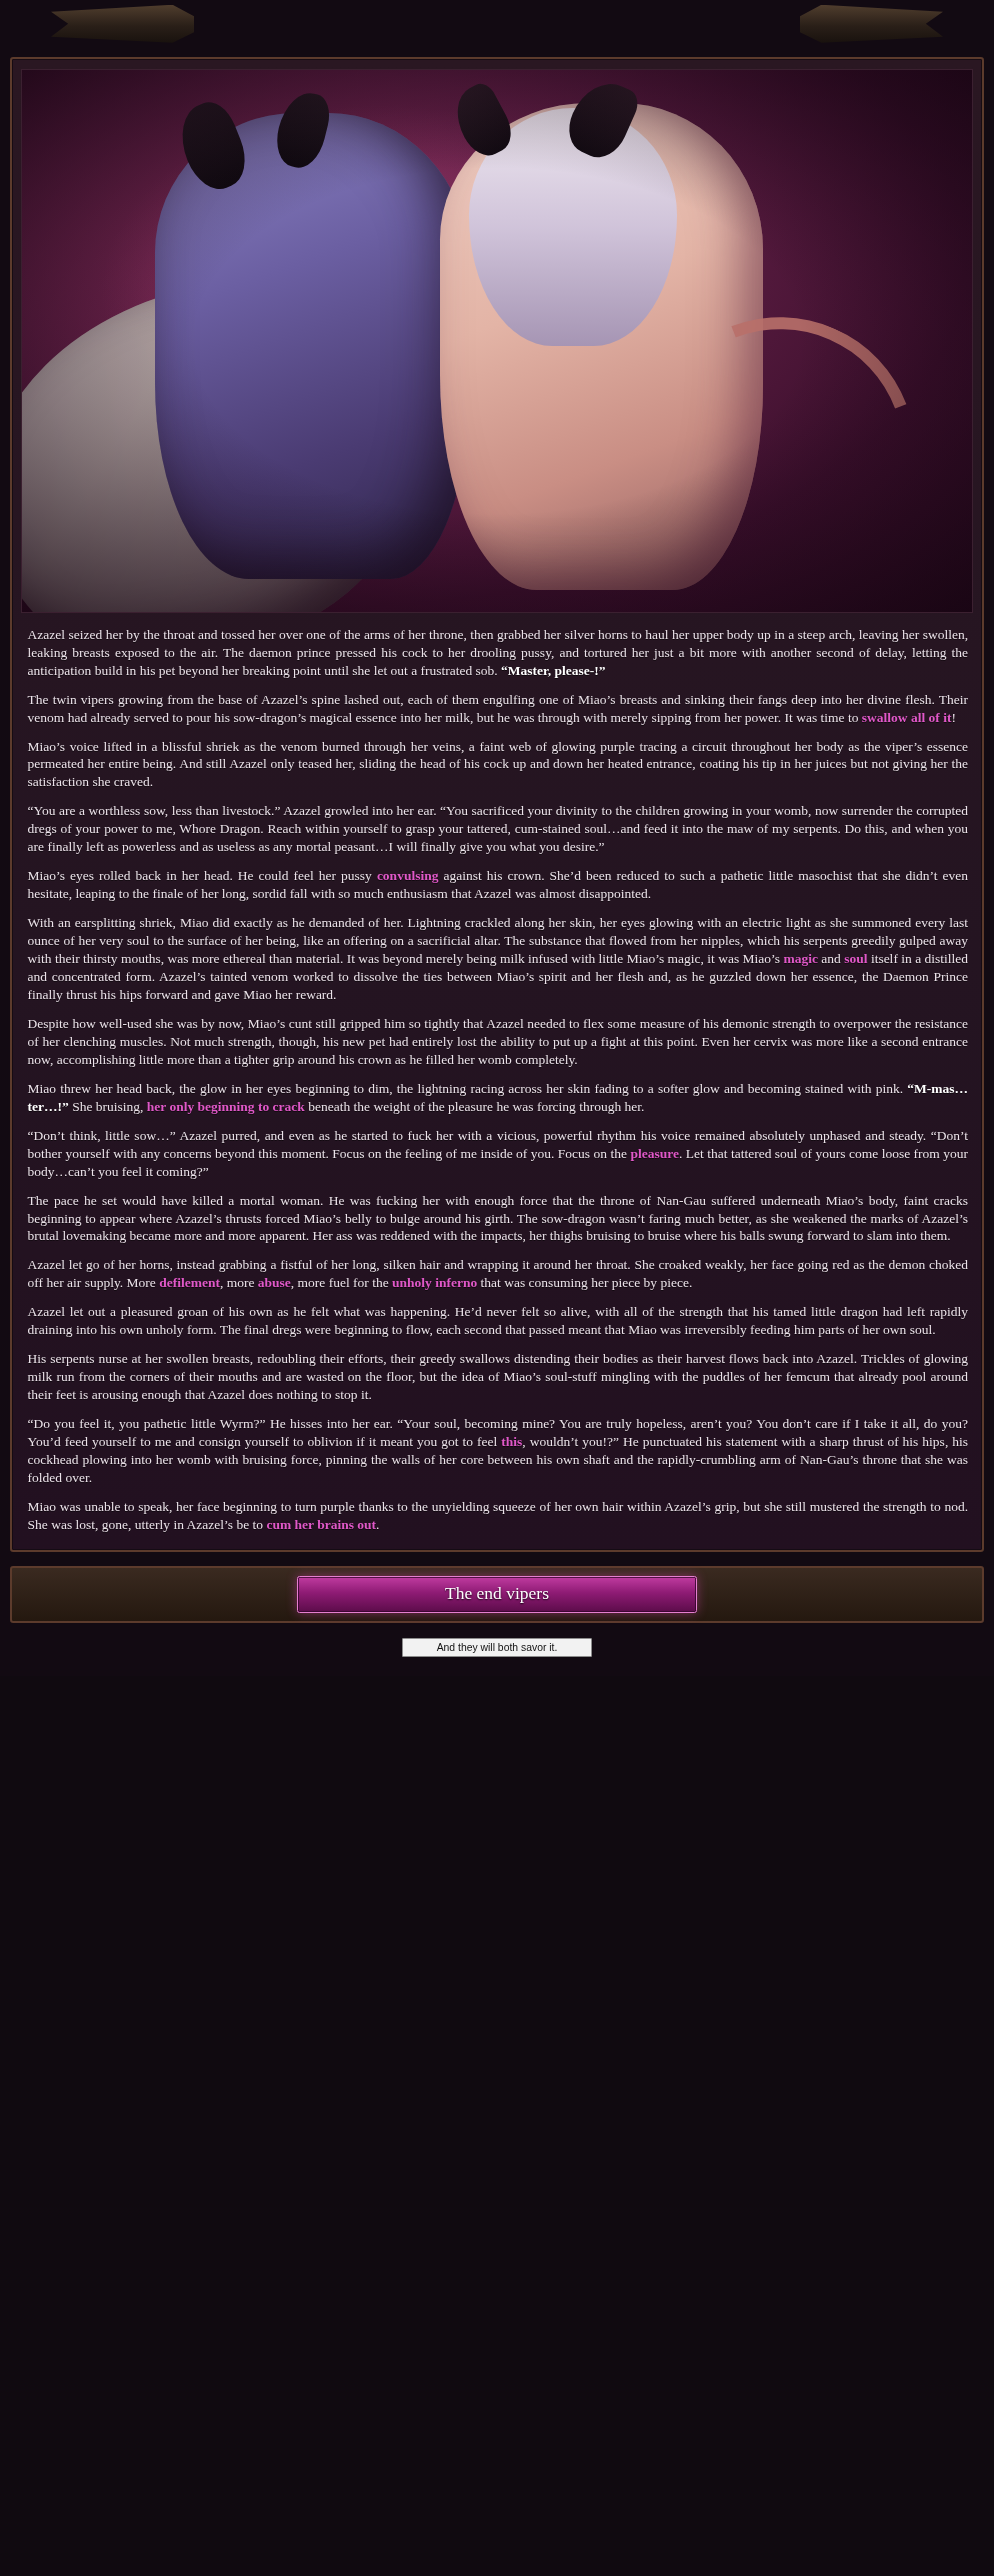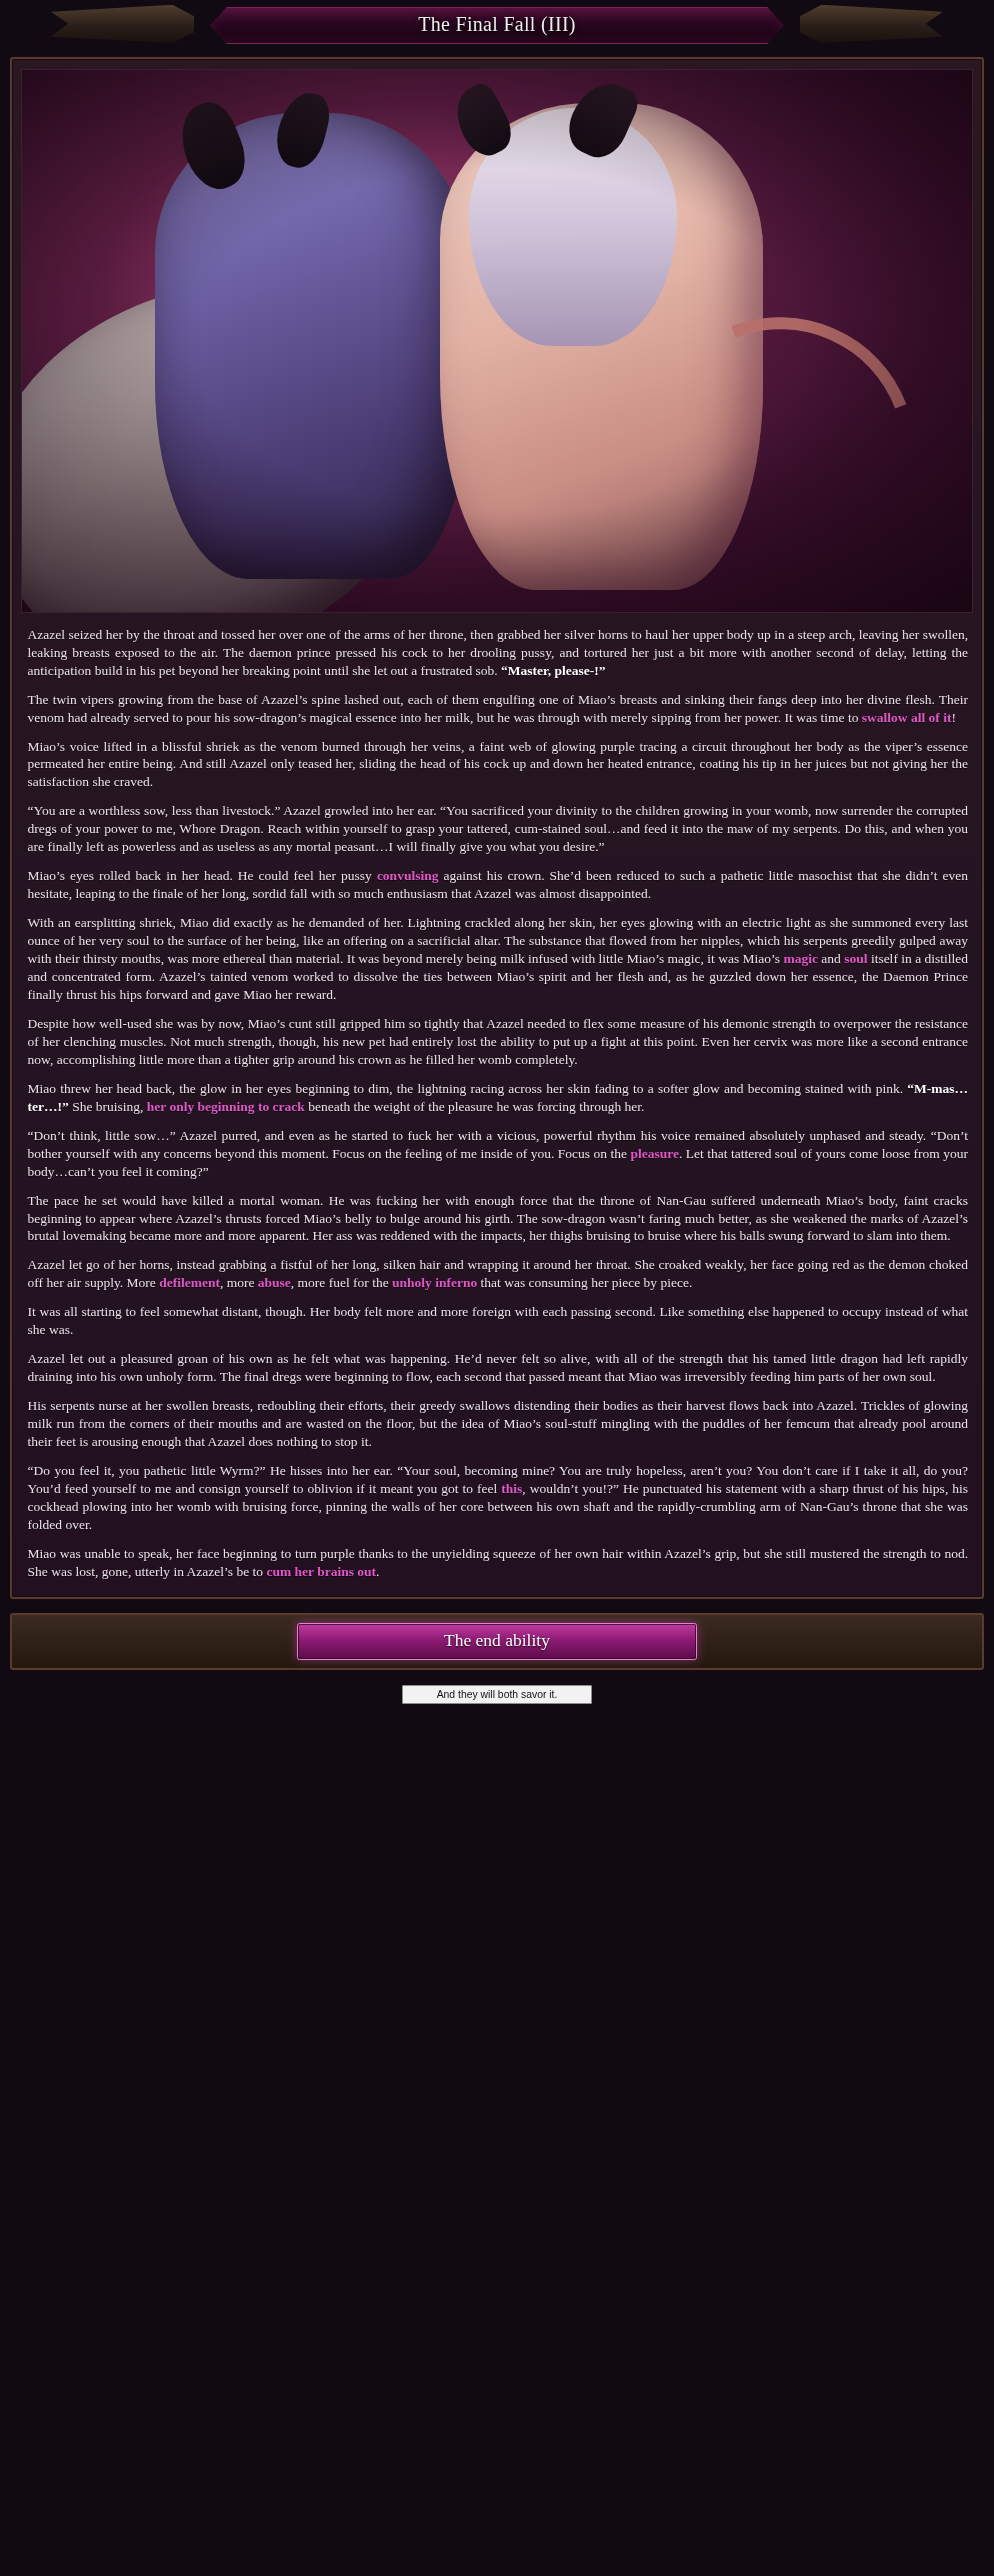--- a/index.html
+++ b/index.html
@@ -230,23 +230,20 @@
   }
 </style>
 </head>
 <body>
 
 <div class="page">
 
   <div class="title-banner">
     <div class="ribbon-left"></div>
     <div class="ribbon-right"></div>
-    <div class="title-plate">
-      <div class="title-text">The Final Fall (III)</div>
-    </div>
   </div>
 
   <div class="frame">
 
     <div class="art-wrap">
       <div class="art">
         <div class="glow"></div>
         <div class="wing"></div>
         <div class="figure-left"></div>
         <div class="horn-a"></div>
@@ -265,28 +262,27 @@
         <p><span>The twin vipers growing from the base of Azazel’s spine lashed out, each of them engulfing one of Miao’s breasts and sinking their fangs deep into her divine flesh. Their venom had already served to pour his sow-dragon’s magical essence into her milk, but he was through with merely sipping from her power. It was time to </span><span class="hl">swallow all of it</span><span>!</span></p>
         <p><span>Miao’s voice lifted in a blissful shriek as the venom burned through her veins, a faint web of glowing purple tracing a circuit throughout her body as the viper’s essence permeated her entire being. And still Azazel only teased her, sliding the head of his cock up and down her heated entrance, coating his tip in her juices but not giving her the satisfaction she craved.</span></p>
         <p><span>“You are a worthless sow, less than livestock.” Azazel growled into her ear. “You sacrificed your divinity to the children growing in your womb, now surrender the corrupted dregs of your power to me, Whore Dragon. Reach within yourself to grasp your tattered, cum-stained soul…and feed it into the maw of my serpents. Do this, and when you are finally left as powerless and as useless as any mortal peasant…I will finally give you what you desire.”</span></p>
         <p><span>Miao’s eyes rolled back in her head. He could feel her pussy </span><span class="hl">convulsing</span><span> against his crown. She’d been reduced to such a pathetic little masochist that she didn’t even hesitate, leaping to the finale of her long, sordid fall with so much enthusiasm that Azazel was almost disappointed.</span></p>
         <p><span>With an earsplitting shriek, Miao did exactly as he demanded of her. Lightning crackled along her skin, her eyes glowing with an electric light as she summoned every last ounce of her very soul to the surface of her being, like an offering on a sacrificial altar. The substance that flowed from her nipples, which his serpents greedily gulped away with their thirsty mouths, was more ethereal than material. It was beyond merely being milk infused with little Miao’s magic, it was Miao’s </span><span class="hl">magic</span><span> and </span><span class="hl">soul</span><span> itself in a distilled and concentrated form. Azazel’s tainted venom worked to dissolve the ties between Miao’s spirit and her flesh and, as he guzzled down her essence, the Daemon Prince finally thrust his hips forward and gave Miao her reward.</span></p>
         <p><span>Despite how well-used she was by now, Miao’s cunt still gripped him so tightly that Azazel needed to flex some measure of his demonic strength to overpower the resistance of her clenching muscles. Not much strength, though, his new pet had entirely lost the ability to put up a fight at this point. Even her cervix was more like a second entrance now, accomplishing little more than a tighter grip around his crown as he filled her womb completely.</span></p>
         <p><span>Miao threw her head back, the glow in her eyes beginning to dim, the lightning racing across her skin fading to a softer glow and becoming stained with pink. </span><span class="bold">“M-mas…ter…!”</span><span> She bruising, </span><span class="hl">her only beginning to crack</span><span> beneath the weight of the pleasure he was forcing through her.</span></p>
         <p><span>“Don’t think, little sow…” Azazel purred, and even as he started to fuck her with a vicious, powerful rhythm his voice remained absolutely unphased and steady. “Don’t bother yourself with any concerns beyond this moment. Focus on the feeling of me inside of you. Focus on the </span><span class="hl">pleasure</span><span>. Let that tattered soul of yours come loose from your body…can’t you feel it coming?”</span></p>
         <p><span>The pace he set would have killed a mortal woman. He was fucking her with enough force that the throne of Nan-Gau suffered underneath Miao’s body, faint cracks beginning to appear where Azazel’s thrusts forced Miao’s belly to bulge around his girth. The sow-dragon wasn’t faring much better, as she weakened the marks of Azazel’s brutal lovemaking became more and more apparent. Her ass was reddened with the impacts, her thighs bruising to bruise where his balls swung forward to slam into them.</span></p>
         <p><span>Azazel let go of her horns, instead grabbing a fistful of her long, silken hair and wrapping it around her throat. She croaked weakly, her face going red as the demon choked off her air supply. More </span><span class="hl">defilement</span><span>, more </span><span class="hl">abuse</span><span>, more fuel for the </span><span class="hl">unholy inferno</span><span> that was consuming her piece by piece.</span></p>
-        <p><span>It was all starting to feel somewhat distant, though. Her body felt more and more foreign with each passing second. Like something else happened to occupy instead of what she was.</span></p>
         <p><span>Azazel let out a pleasured groan of his own as he felt what was happening. He’d never felt so alive, with all of the strength that his tamed little dragon had left rapidly draining into his own unholy form. The final dregs were beginning to flow, each second that passed meant that Miao was irreversibly feeding him parts of her own soul.</span></p>
         <p><span>His serpents nurse at her swollen breasts, redoubling their efforts, their greedy swallows distending their bodies as their harvest flows back into Azazel. Trickles of glowing milk run from the corners of their mouths and are wasted on the floor, but the idea of Miao’s soul-stuff mingling with the puddles of her femcum that already pool around their feet is arousing enough that Azazel does nothing to stop it.</span></p>
         <p><span>“Do you feel it, you pathetic little Wyrm?” He hisses into her ear. “Your soul, becoming mine? You are truly hopeless, aren’t you? You don’t care if I take it all, do you? You’d feed yourself to me and consign yourself to oblivion if it meant you got to feel </span><span class="hl">this</span><span>, wouldn’t you!?” He punctuated his statement with a sharp thrust of his hips, his cockhead plowing into her womb with bruising force, pinning the walls of her core between his own shaft and the rapidly-crumbling arm of Nan-Gau’s throne that she was folded over.</span></p>
         <p><span>Miao was unable to speak, her face beginning to turn purple thanks to the unyielding squeeze of her own hair within Azazel’s grip, but she still mustered the strength to nod. She was lost, gone, utterly in Azazel’s be to </span><span class="hl">cum her brains out</span><span>.</span></p>
       </div>
   </div>
 
   <div class="choice-wrap">
-    <div class="choice-btn">The end ability</div>
+    <div class="choice-btn">The end vipers</div>
   </div>
 
   <div class="footer-note">And they will both savor it.</div>
 
 </div>
 
 
 </body></html>

